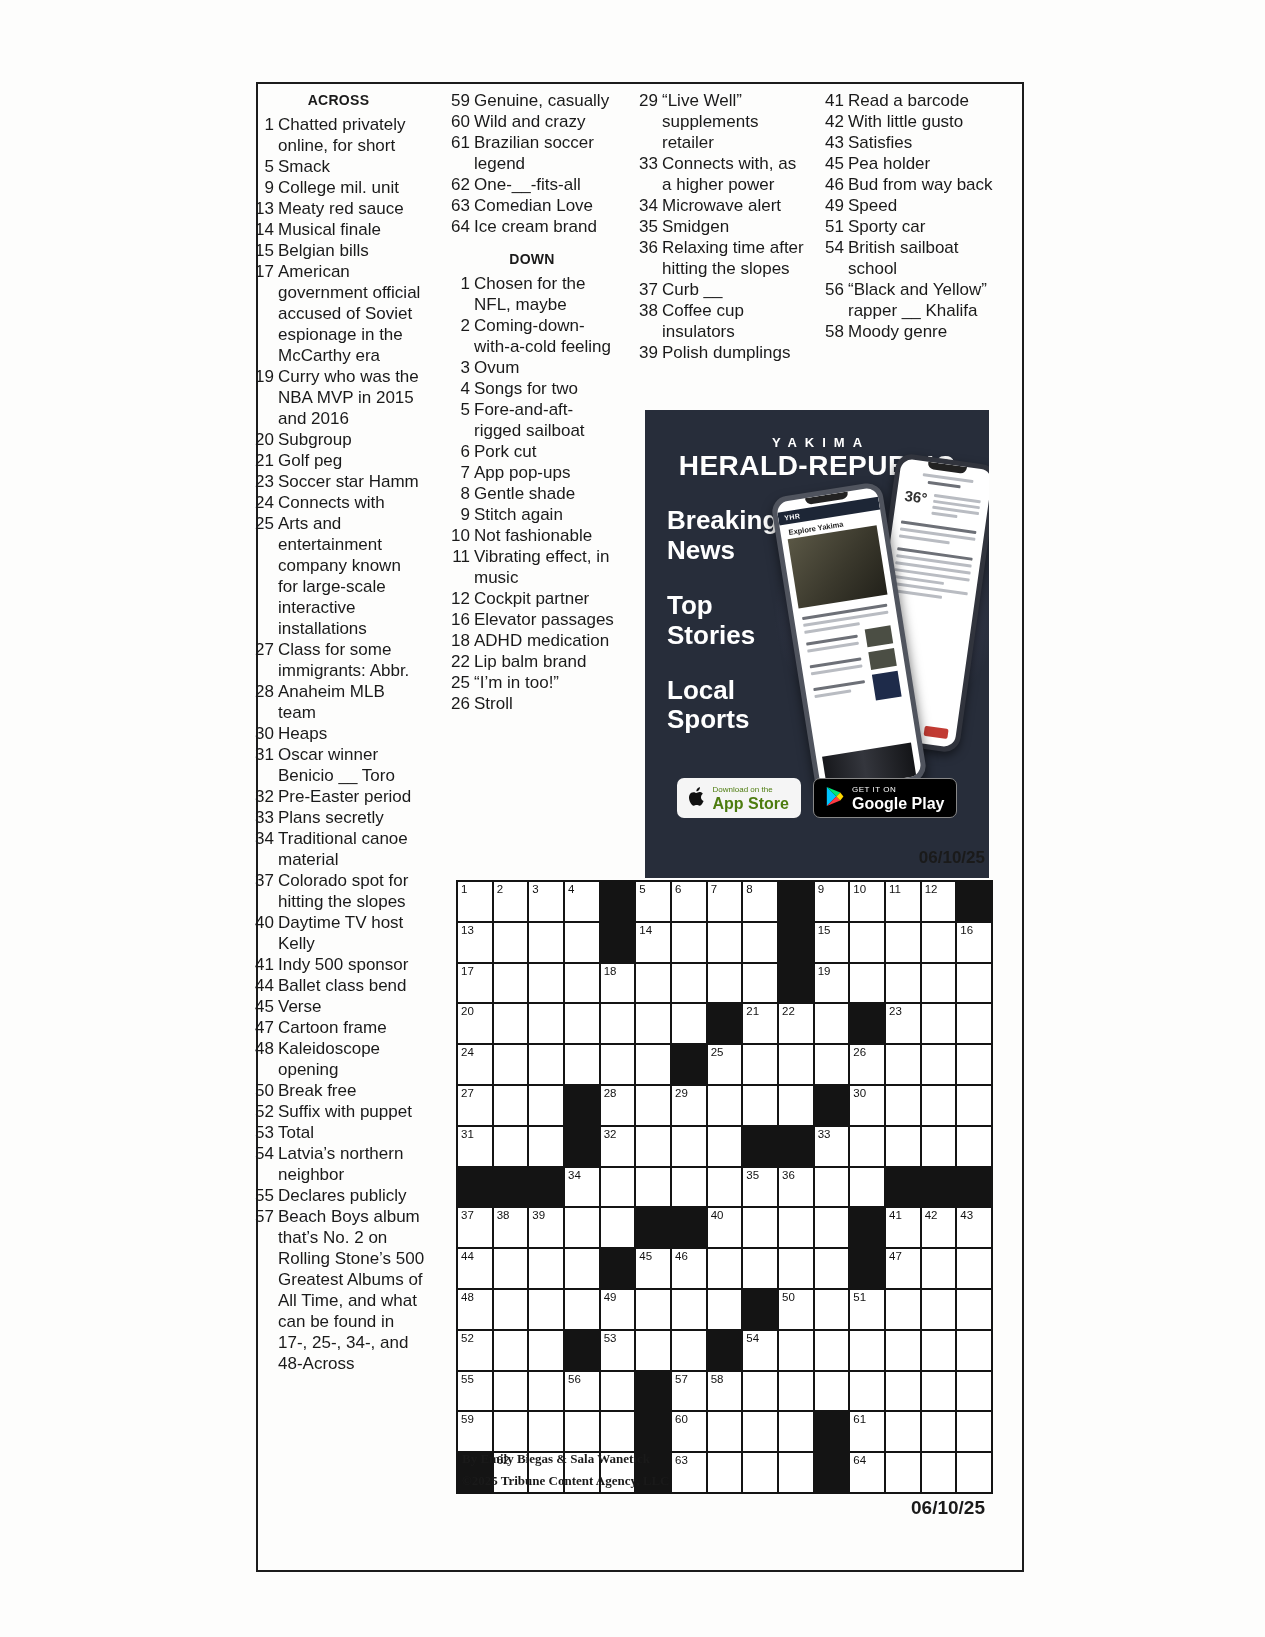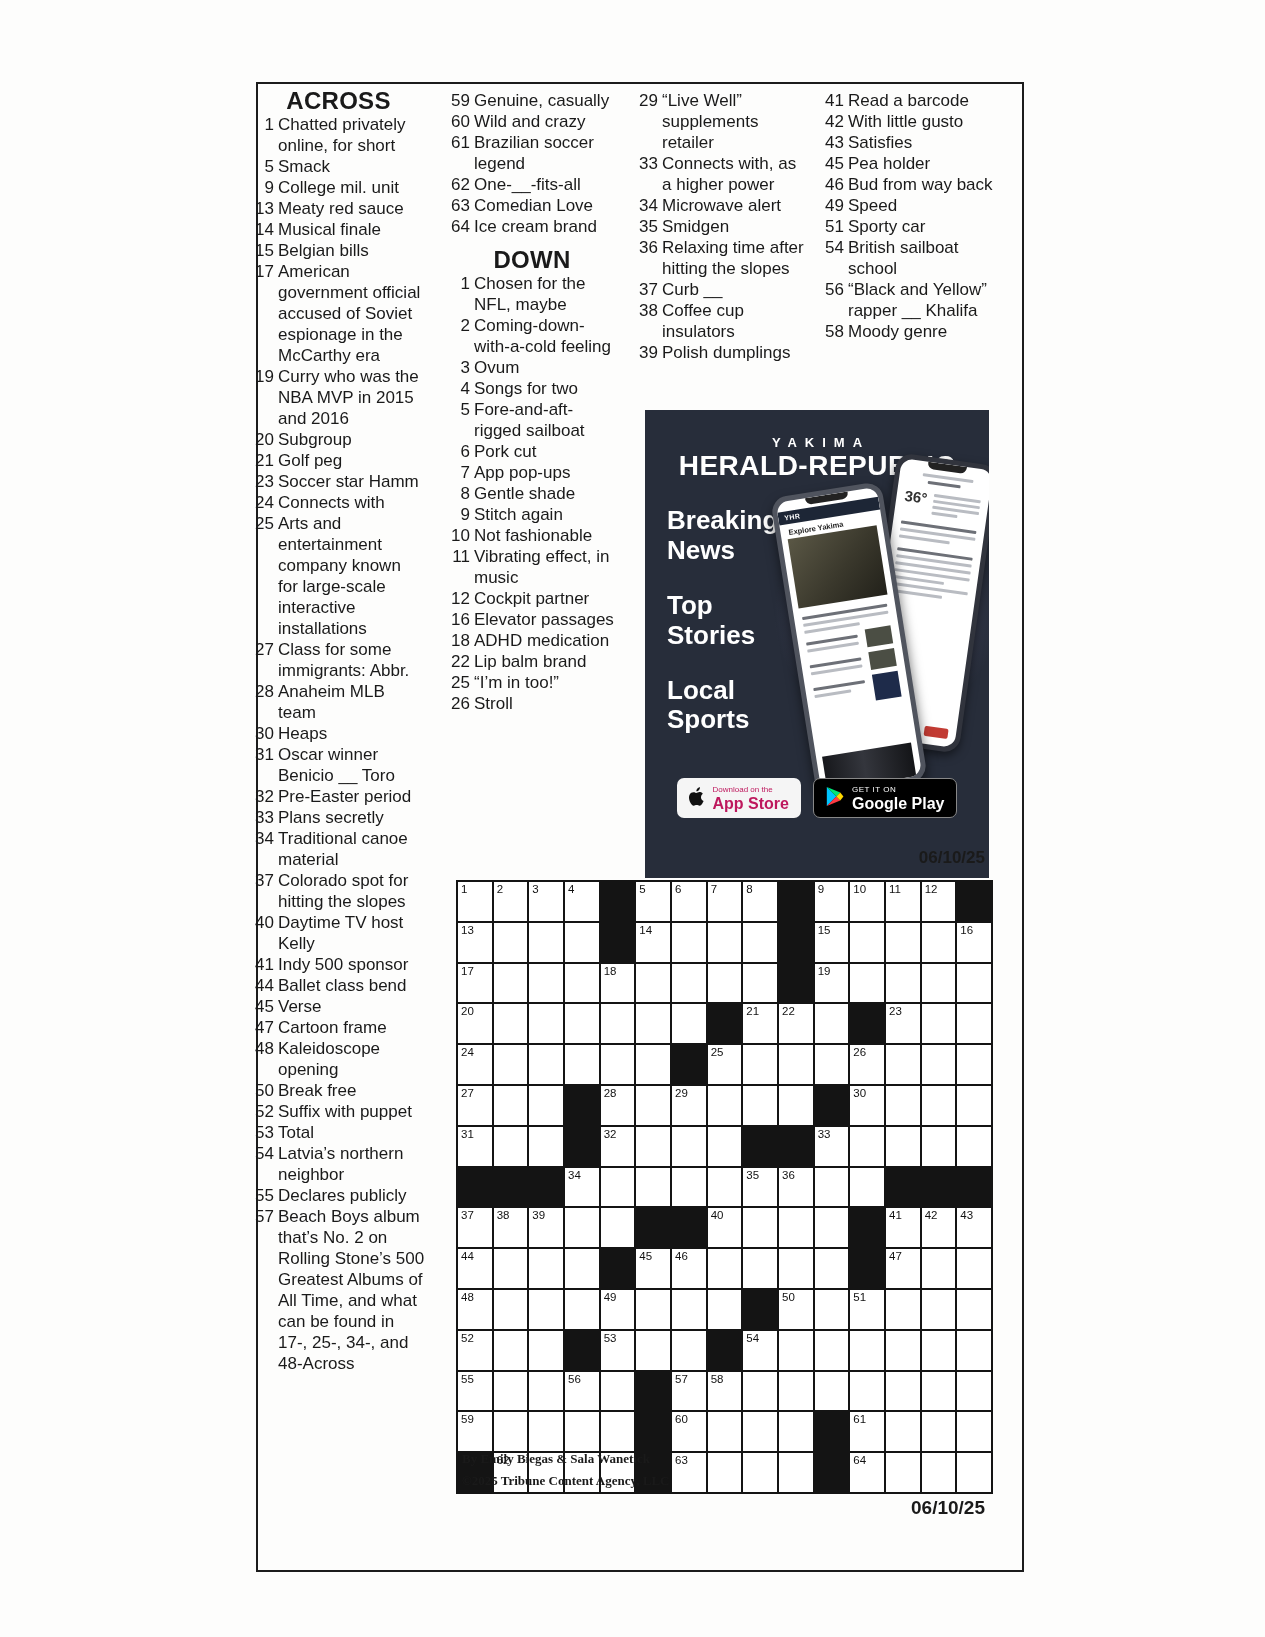--- a/index.html
+++ b/index.html
@@ -7,21 +7,21 @@
   #page { position:relative; width:1265px; height:1637px; background:#fdfdfc; overflow:hidden; }
   .frame { position:absolute; left:256px; top:82px; width:768px; height:1490px;
            border:2px solid #1c1c1c; }
 
   
   .col { position:absolute; top:90px; font-size:17px; line-height:21px; }
   #col1 { left:252px; width:173px; }
   #col2 { left:448px; width:168px; }
   #col3 { left:636px; width:174px; }
   #col4 { left:822px; width:174px; }
-  .clue-header { font-weight:bold; font-size:24px; text-align:center; margin-bottom:3px; letter-spacing:.3px; }
+  .clue-header { font-weight:bold; font-size:14px; text-align:center; margin-bottom:3px; letter-spacing:.3px; }
   .clue { display:flex; }
   .clue .num { width:26px; text-align:right; flex-shrink:0; padding-right:4px; }
   .clue .txt { flex:1; }
   .down-header-gap { margin-top:12px; }
 
   
   .ad { position:absolute; left:645px; top:410px; width:344px; height:468px;
         background:#272d3a; color:#fff; overflow:hidden; }
   .ad-brand-top { position:absolute; top:25px; width:100%; text-align:center;
         font-size:13px; letter-spacing:8px; font-weight:bold; text-indent:8px; }
@@ -54,21 +54,21 @@
   .temp { font-size:15px; font-weight:bold; color:#333; }
   .wx-row { display:flex; align-items:flex-start; margin:6px 8px 0 8px; }
   .wx-row .temp { margin-right:6px; }
   .wx-lines { flex:1; }
   .wx-lines .ln { margin:3px 0 0 0; }
   .redbtn { position:absolute; bottom:8px; right:8px; width:24px; height:10px; background:#c23b33; border-radius:2px; }
   .redln { position:absolute; bottom:11px; left:10px; width:34px; height:4px; background:#c23b33; }
   .ad-cta { position:absolute; top:330px; width:100%; text-align:center; font-size:25px; font-weight:bold; }
   .badges { position:absolute; top:368px; width:100%; display:flex; justify-content:center; gap:12px; }
   .badge { height:40px; border-radius:7px; display:flex; align-items:center; padding:0 12px; gap:7px; }
-  .badge-apple { background:#f5f5f5; color:#be185d; }
+  .badge-apple { background:#f5f5f5; color:#4d7c0f; }
   .badge-play  { background:#000; color:#fff; border:1px solid #888; }
   .badge .b1 { font-size:8px; line-height:10px; }
   .badge .b2 { font-size:16px; line-height:17px; font-weight:bold; }
   .badge-play .b1 { letter-spacing:.5px; }
 
   
   .date-top { position:absolute; left:785px; top:848px; width:200px; text-align:right;
         font-size:17px; font-weight:bold; }
   .date-bottom { position:absolute; left:785px; top:1497px; width:200px; text-align:right;
         font-size:19px; font-weight:bold; }

